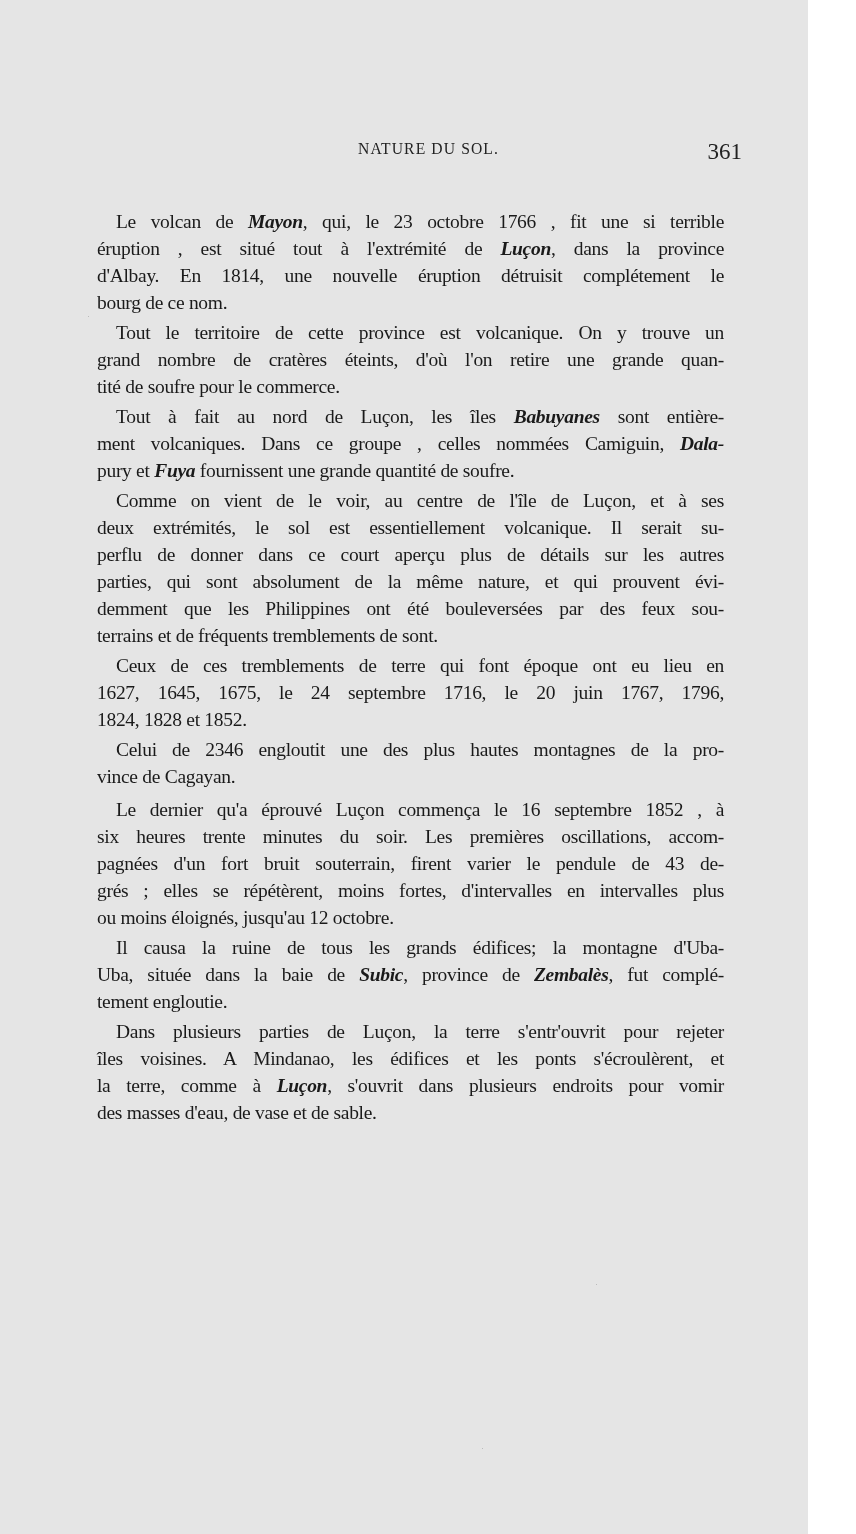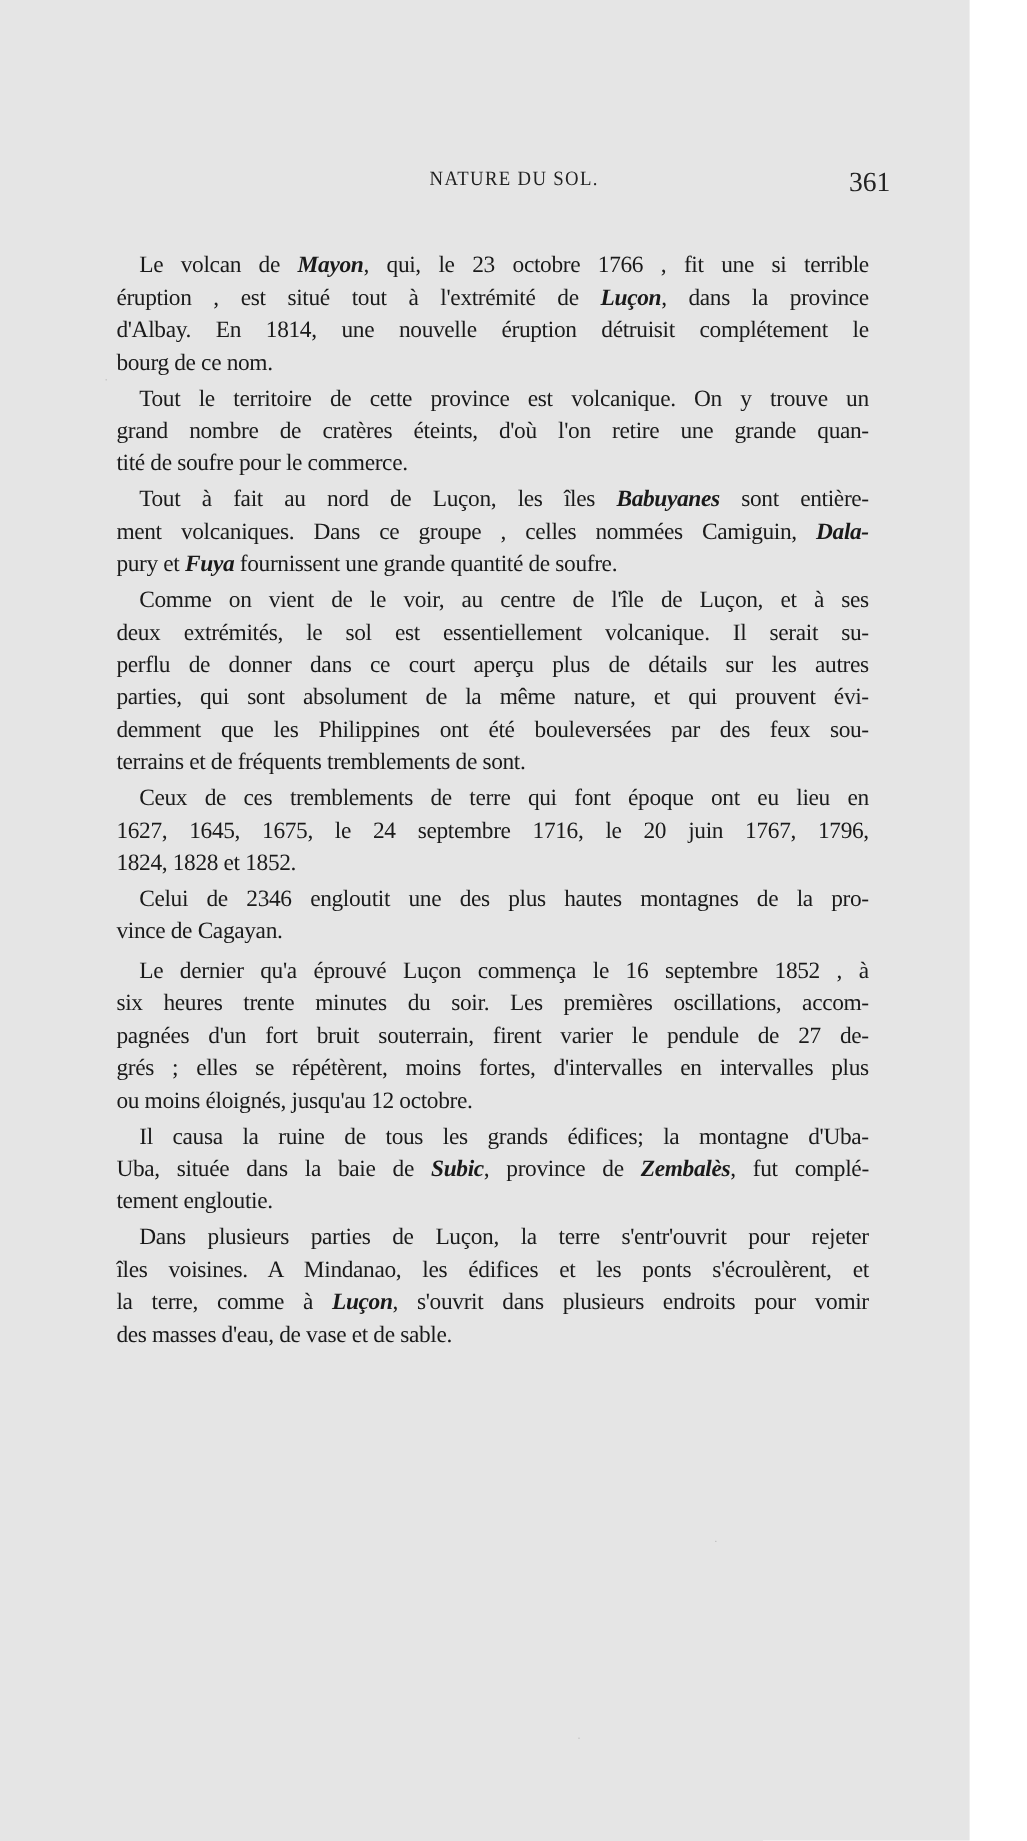--- a/index.html
+++ b/index.html
@@ -120,21 +120,21 @@
       <div class="gap"></div>
       <div class="paragraph">
         <span class="line indent">Celui de 2346 engloutit une des plus hautes montagnes de la pro-</span>
         <span class="line last">vince de <span class="it">Cagayan</span>.</span>
       </div>
       <div class="gap"></div>
       <div class="gap"></div>
       <div class="paragraph">
         <span class="line indent">Le dernier qu'a éprouvé Luçon commença le 16 septembre 1852 , à</span>
         <span class="line">six heures trente minutes du soir. Les premières oscillations, accom-</span>
-        <span class="line">pagnées d'un fort bruit souterrain, firent varier le pendule de 27 de-</span>
+        <span class="line">pagnées d'un fort bruit souterrain, firent varier le pendule de 43 de-</span>
         <span class="line">grés ; elles se répétèrent, moins fortes, d'intervalles en intervalles plus</span>
         <span class="line last">ou moins éloignés, jusqu'au 12 octobre.</span>
       </div>
       <div class="gap"></div>
       <div class="paragraph">
         <span class="line indent">Il causa la ruine de tous les grands édifices; la montagne d'<span class="it">Uba-</span></span>
         <span class="line"><span class="it">Uba</span>, située dans la baie de <span class="bi">Subic</span>, province de <span class="bi">Zembalès</span>, fut complé-</span>
         <span class="line last">tement engloutie.</span>
       </div>
       <div class="gap"></div>

